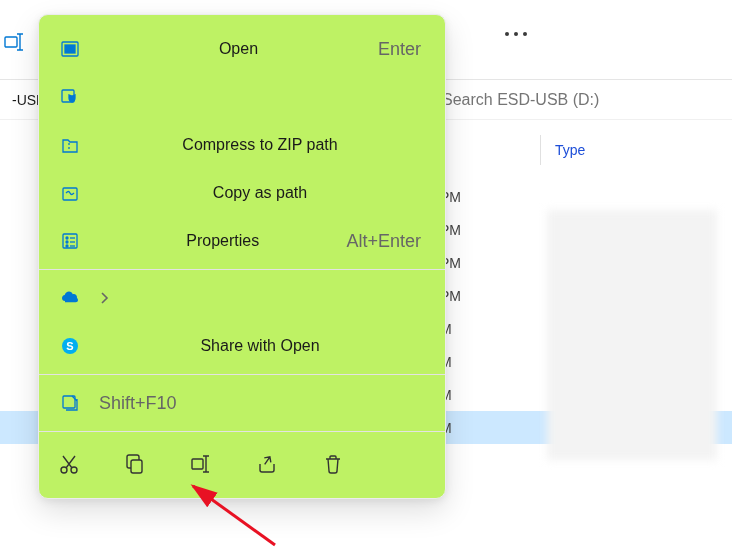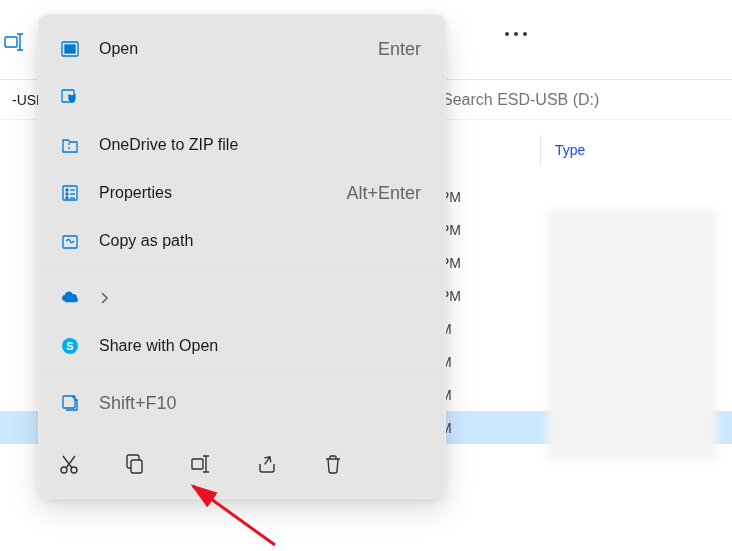--- a/index.html
+++ b/index.html
@@ -109,26 +109,27 @@
       width: 170px;
       height: 250px;
       background: #f3f3f3;
       filter: blur(4px);
     }
     .ctx {
       position: absolute;
       left: 38px;
       top: 14px;
       width: 408px;
-      background: #e5e5e5;
+      background: #bef264;
       border: 1px solid #ececec;
       border-radius: 10px;
       box-shadow: 0 12px 30px rgba(0,0,0,0.13), 0 2px 8px rgba(0,0,0,0.08);
       padding: 10px 0 6px 0;
       z-index: 50;
+      text-align: center;
     }
     .mi {
       display: flex;
       align-items: center;
       height: 48px;
       padding: 0 24px 0 20px;
       cursor: pointer;
       font-size: 16px;
     }
     .mi .ico {
@@ -253,47 +254,47 @@
     </span>
   </div>
 
   <div class="mi">
     <span class="ico">
       <svg width="20" height="20" viewBox="0 0 20 20" fill="none" stroke="#0078d4" stroke-width="1.3">
           <path d="M3 5h5l2 2h7v10H3z"></path>
           <path d="M9 8v2M9 12v2"></path>
         </svg>
     </span>
-    <span class="lbl">OneDrive to ZIP file</span>
+    <span class="lbl">Compress to ZIP path</span>
+  </div>
+
+  <div class="mi">
+    <span class="ico">
+      <svg width="20" height="20" viewBox="0 0 20 20" fill="none" stroke="#0078d4" stroke-width="1.3">
+          <rect x="3" y="5" width="14" height="12" rx="1"></rect>
+          <path d="M6 10c2-2 3-2 4 0s2 2 4 0"></path>
+        </svg>
+    </span>
+    <span class="lbl">Copy as path</span>
   </div>
 
   <div class="mi">
     <span class="ico">
       <svg width="20" height="20" viewBox="0 0 20 20" fill="none" stroke="#0078d4" stroke-width="1.3">
           <rect x="3" y="3" width="14" height="14" rx="1"></rect>
           <circle cx="7" cy="7" r="1" fill="#0078d4"></circle>
           <path d="M10 7h5"></path>
           <circle cx="7" cy="11" r="1" fill="#0078d4"></circle>
           <path d="M10 11h5"></path>
           <circle cx="7" cy="15" r="1" fill="#0078d4"></circle>
           <path d="M10 15h5"></path>
         </svg>
     </span>
     <span class="lbl">Properties</span>
     <span class="shortcut">Alt+Enter</span>
-  </div>
-
-  <div class="mi">
-    <span class="ico">
-      <svg width="20" height="20" viewBox="0 0 20 20" fill="none" stroke="#0078d4" stroke-width="1.3">
-          <rect x="3" y="5" width="14" height="12" rx="1"></rect>
-          <path d="M6 10c2-2 3-2 4 0s2 2 4 0"></path>
-        </svg>
-    </span>
-    <span class="lbl">Copy as path</span>
   </div>
 
   <div class="sep"></div>
 
   <div class="mi">
     <span class="ico">
       <svg width="20" height="20" viewBox="0 0 20 20">
           <path d="M5 13c-2 0-3-1.3-3-3 0-1.5 1.2-2.8 2.7-3C5.3 5 7 3.5 9 3.5c1.8 0 3.3 1.2 3.8 2.8.3-.1.7-.2 1-.2 1.8 0 3.2 1.4 3.2 3.2 0 .2 0 .5-.1.7.7.4 1.1 1.1 1.1 2 0 1.3-1 2.3-2.3 2.3H5z" fill="#0078d4"></path>
         </svg>
     </span>

